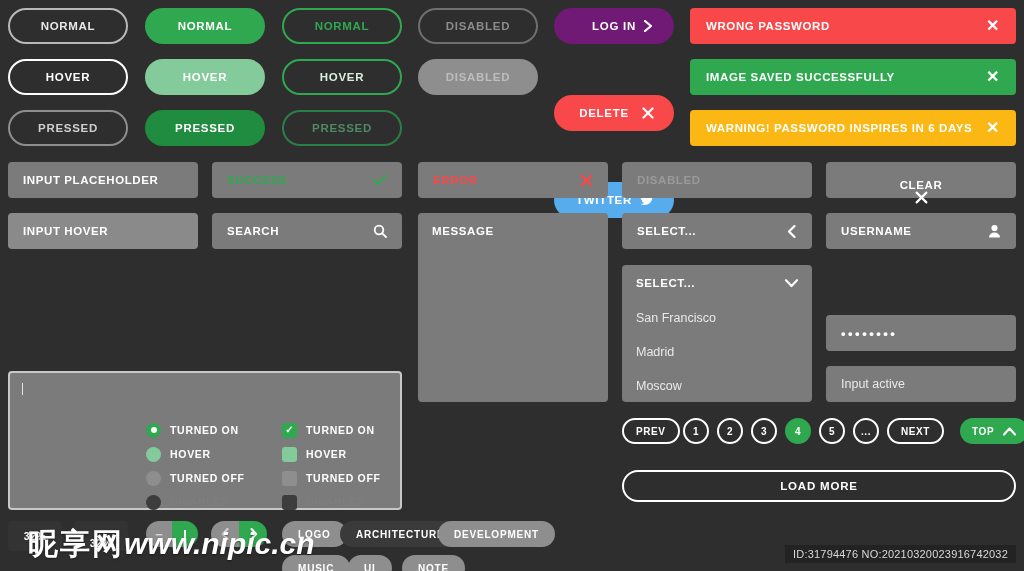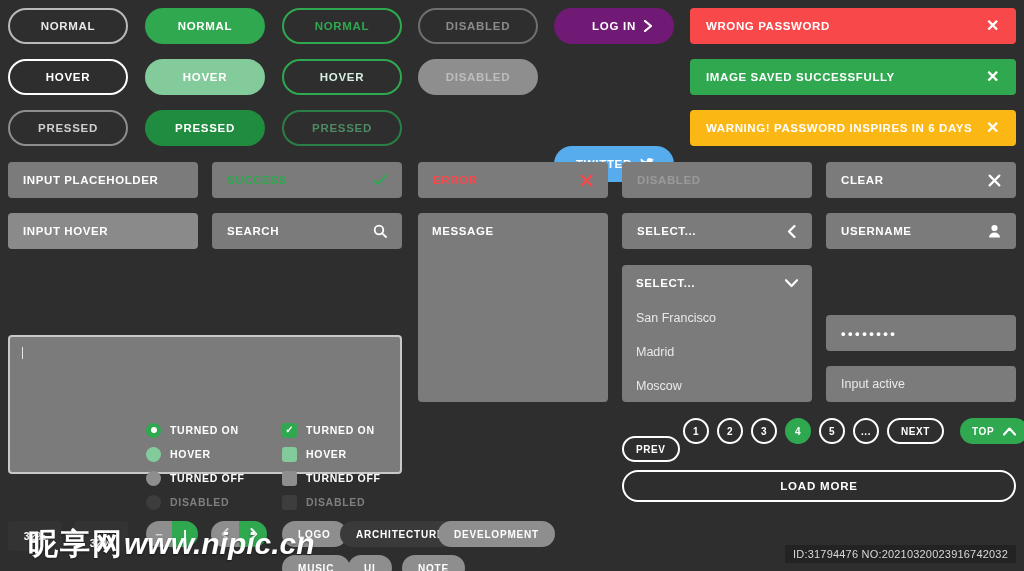--- a/index.html
+++ b/index.html
@@ -235,20 +235,28 @@
   </div>
 
   <div class="pill login ic abs" style="left:554px;top:8px;width:120px;height:36px;">
     <span>LOG IN</span>
     <span class="ic-right">
       <svg width="11" height="12" viewBox="0 0 11 12">
           <path d="M2 1 L8 6 L2 11" stroke="#fff" stroke-width="2.2" fill="none" stroke-linecap="round" stroke-linejoin="round"></path>
         </svg>
     </span>
   </div>
+  <div class="pill delete ic abs" style="left:554px;top:59px;width:120px;height:36px;">
+    <span style="position:relative;left:-10px;">DELETE</span>
+    <span class="ic-right">
+      <svg width="12" height="12" viewBox="0 0 12 12">
+          <path d="M1.5 1.5 L10.5 10.5 M10.5 1.5 L1.5 10.5" stroke="#fff" stroke-width="2.2" stroke-linecap="round"></path>
+        </svg>
+    </span>
+  </div>
   <div class="pill twitter ic abs" style="left:554px;top:110px;width:120px;height:36px;">
     <span style="position:relative;left:-10px;">TWITTER</span>
     <span class="ic-right">
       <svg width="14" height="12" viewBox="0 0 16 14">
           <path fill="#fff" d="M16 1.7c-.6.26-1.2.44-1.9.52.68-.4 1.2-1.05 1.45-1.8-.64.38-1.35.65-2.1.8A3.27 3.27 0 0 0 11.1 0a3.27 3.27 0 0 0-3.27 3.27c0 .26.03.5.08.74A9.3 9.3 0 0 1 1.1.6a3.27 3.27 0 0 0 1.01 4.37 3.2 3.2 0 0 1-1.48-.41v.04c0 1.59 1.13 2.91 2.62 3.21-.27.08-.56.11-.86.11-.21 0-.42-.02-.62-.06a3.28 3.28 0 0 0 3.05 2.27A6.56 6.56 0 0 1 0 11.5a9.26 9.26 0 0 0 5.03 1.47c6.04 0 9.34-5 9.34-9.34l-.01-.43A6.6 6.6 0 0 0 16 1.7z"></path>
         </svg>
     </span>
   </div>
 
   <div class="alert err abs" style="left:690px;top:8px;width:326px;height:36px;">
@@ -279,21 +287,21 @@
     <span class="lbl">ERROR</span>
     <span class="ricon">
       <svg width="13" height="13" viewBox="0 0 12 12">
           <path d="M1.5 1.5 L10.5 10.5 M10.5 1.5 L1.5 10.5" stroke="#f9484a" stroke-width="2" stroke-linecap="round"></path>
         </svg>
     </span>
   </div>
   <div class="field f-disabled abs" style="left:622px;top:162px;width:190px;height:36px;">
     <span class="lbl">DISABLED</span>
   </div>
-  <div class="field abs" style="left:826px;top:162px;width:190px;height:36px;">
+  <div class="field abs" style="left:826px;top:162px;width:190px;height:36px;flex-direction:column;">
     <span class="lbl">CLEAR</span>
     <span class="ricon">
       <svg width="13" height="13" viewBox="0 0 12 12">
           <path d="M1.5 1.5 L10.5 10.5 M10.5 1.5 L1.5 10.5" stroke="#ffffff" stroke-width="2" stroke-linecap="round"></path>
         </svg>
     </span>
   </div>
 
   <div class="field f-hover abs" style="left:8px;top:213px;width:190px;height:36px;">
     <span class="lbl">INPUT HOVER</span>
@@ -433,21 +441,21 @@
   <div class="chip abs" style="left:282px;top:555px;">
     <span>MUSIC</span>
   </div>
   <div class="chip abs" style="left:348px;top:555px;">
     <span>UI</span>
   </div>
   <div class="chip abs" style="left:402px;top:555px;">
     <span>NOTE</span>
   </div>
 
-  <div class="pg wide abs" style="left:622px;top:436px;">
+  <div class="pg wide abs" style="left:622px;top:418px;">
     <span>PREV</span>
   </div>
   <div class="pg num abs" style="left:683px;top:418px;">
     <span>1</span>
   </div>
   <div class="pg num abs" style="left:717px;top:418px;">
     <span>2</span>
   </div>
   <div class="pg num abs" style="left:751px;top:418px;">
     <span>3</span>

